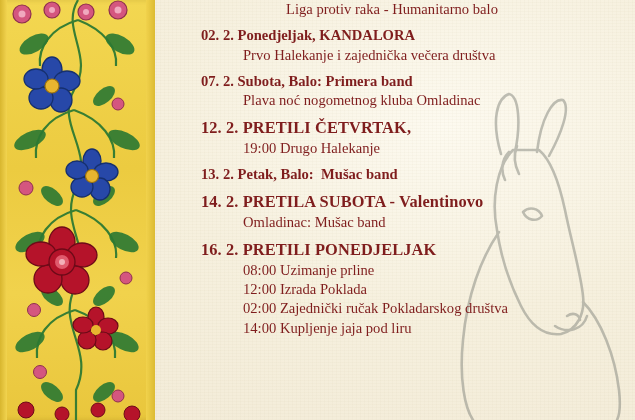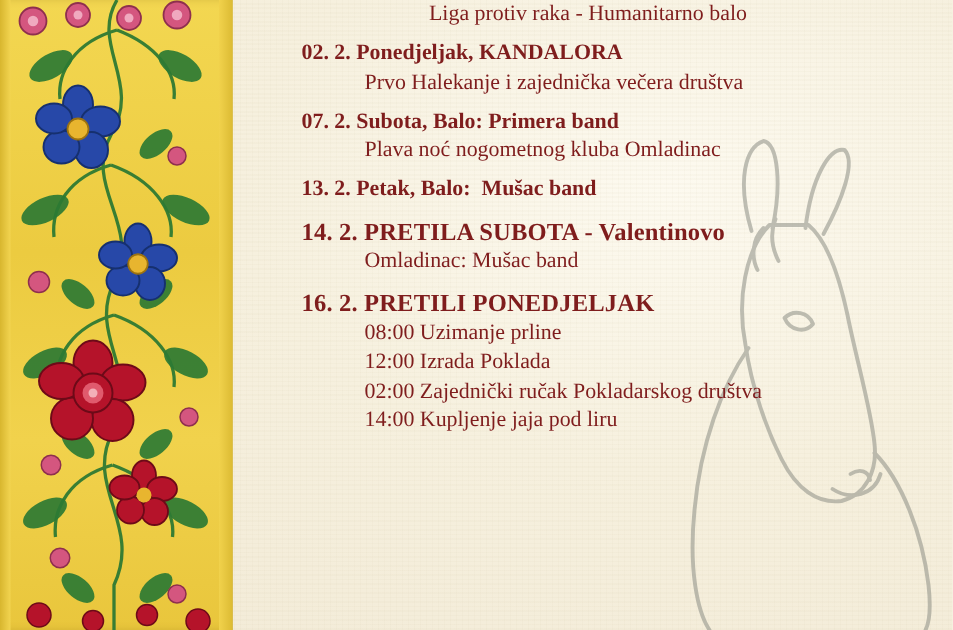--- a/index.html
+++ b/index.html
@@ -245,20 +245,24 @@
     </div>
     <div class="entry">
       <div class="line head">02. 2. Ponedjeljak, KANDALORA</div>
       <div class="line indent1">Prvo Halekanje i zajednička večera društva</div>
     </div>
     <div class="entry">
       <div class="line head">07. 2. Subota, Balo: Primera band</div>
       <div class="line indent1">Plava noć nogometnog kluba Omladinac</div>
     </div>
     <div class="entry">
+      <div class="line bighead">12. 2. PRETILI ČETVRTAK,</div>
+      <div class="line indent1">19:00 Drugo Halekanje</div>
+    </div>
+    <div class="entry">
       <div class="line head">13. 2. Petak, Balo:  Mušac band</div>
     </div>
     <div class="entry">
       <div class="line bighead">14. 2. PRETILA SUBOTA - Valentinovo</div>
       <div class="line indent1">Omladinac: Mušac band</div>
     </div>
     <div class="entry">
       <div class="line bighead">16. 2. PRETILI PONEDJELJAK</div>
       <div class="line indent1">08:00 Uzimanje prline</div>
       <div class="line indent1">12:00 Izrada Poklada</div>

